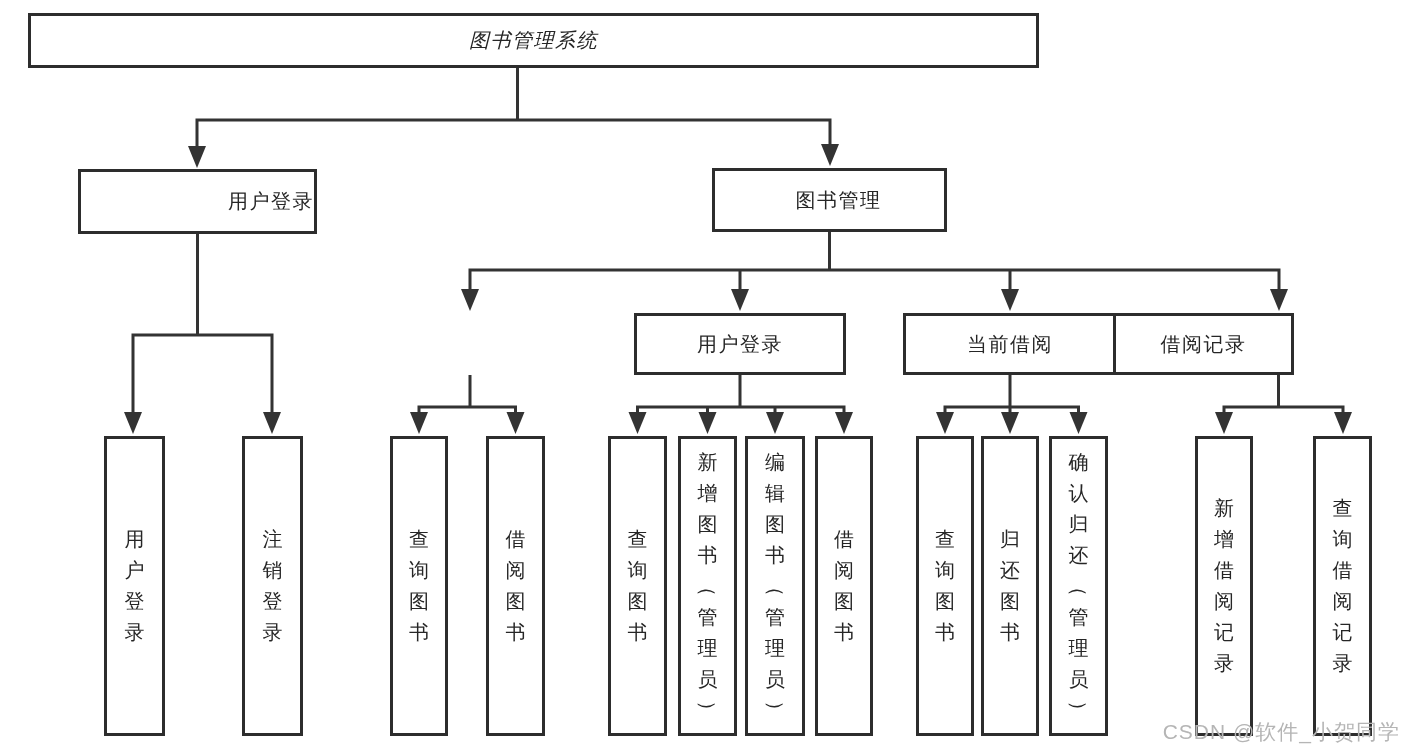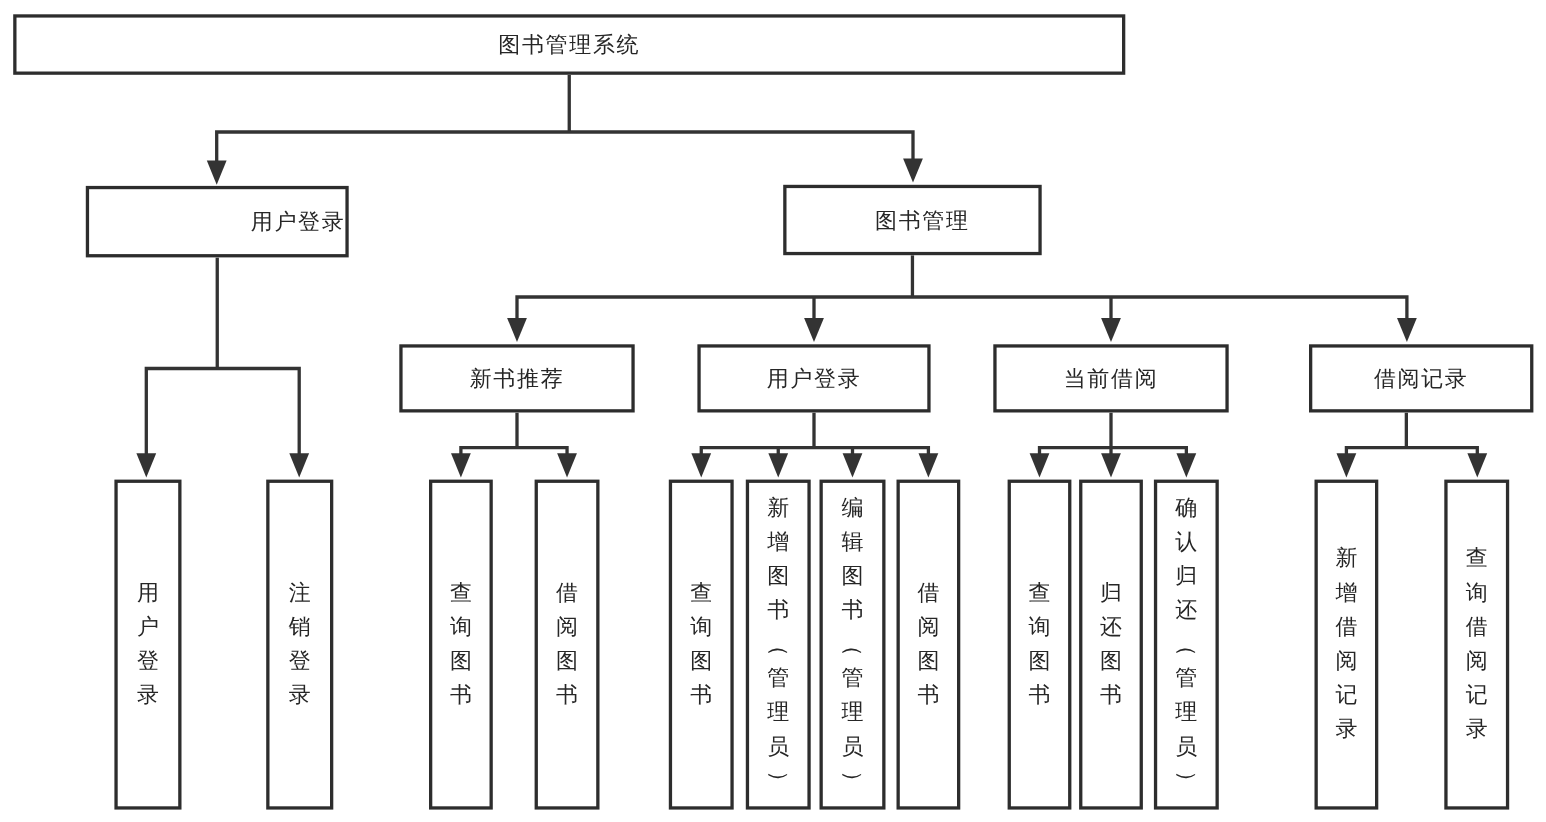--- a/index.html
+++ b/index.html
@@ -59,41 +59,38 @@
     <polygon points="698.5,412 716.5,412 707.5,434"></polygon>
     <polygon points="766,412 784,412 775,434"></polygon>
     <polygon points="835,412 853,412 844,434"></polygon>
     <polygon points="936,412 954,412 945,434"></polygon>
     <polygon points="1001,412 1019,412 1010,434"></polygon>
     <polygon points="1069.5,412 1087.5,412 1078.5,434"></polygon>
     <polygon points="1215,412 1233,412 1224,434"></polygon>
     <polygon points="1334,412 1352,412 1343,434"></polygon>
   </svg>
 
-  <div class="box box-h" style="left:12px;top:13px;width:1011px;height:55px;">
+  <div class="box box-h" style="left:28px;top:13px;width:1011px;height:55px;font-style:italic;">
     <span>图书管理系统</span>
   </div>
 
   <div class="box box-h" style="left:78px;top:169px;width:239px;height:65px;justify-content:flex-end;">
     <span>用户登录</span>
   </div>
   <div class="box box-h" style="left:712px;top:168px;width:235px;height:64px;padding-left:18px;">
     <span>图书管理</span>
   </div>
 
-  <div class="box box-h" style="left:363px;top:313px;width:214px;height:62px;">
-    <span>新书推荐</span>
-  </div>
   <div class="box box-h" style="left:634px;top:313px;width:212px;height:62px;">
     <span>用户登录</span>
   </div>
   <div class="box box-h" style="left:903px;top:313px;width:214px;height:62px;">
     <span>当前借阅</span>
   </div>
-  <div class="box box-h" style="left:1190px;top:313px;width:204px;height:62px;">
+  <div class="box box-h" style="left:1113px;top:313px;width:181px;height:62px;">
     <span>借阅记录</span>
   </div>
 
   <div class="box box-v" style="left:104px;top:436px;width:61px;height:300px;">
     <div class="vtext">
         <span>用</span>
         <span>户</span>
         <span>登</span>
         <span>录</span>
       </div>
@@ -211,14 +208,15 @@
     <div class="vtext">
         <span>查</span>
         <span>询</span>
         <span>借</span>
         <span>阅</span>
         <span>记</span>
         <span>录</span>
       </div>
   </div>
 
+  <div class="watermark">CSDN @软件_小贺同学</div>
 
 </div>
 
 </body></html>

